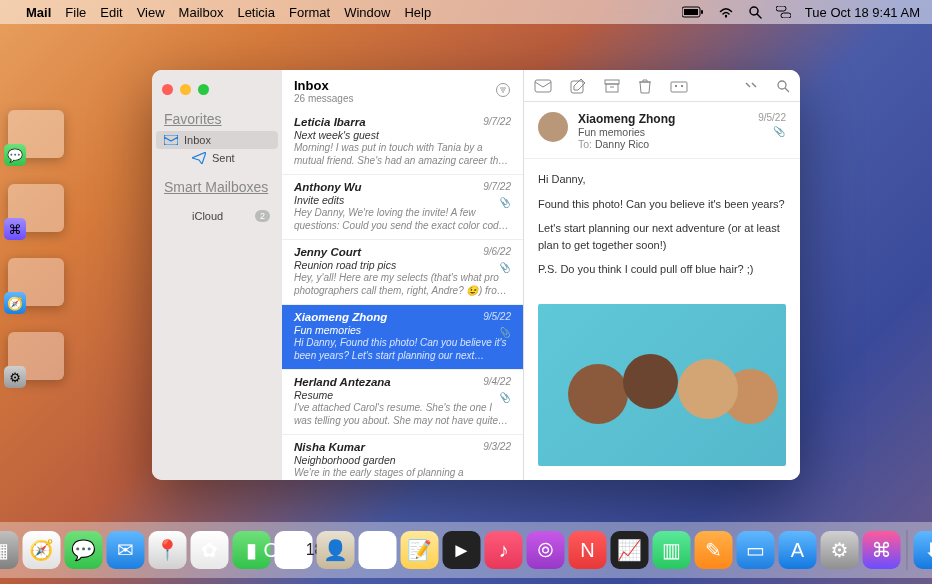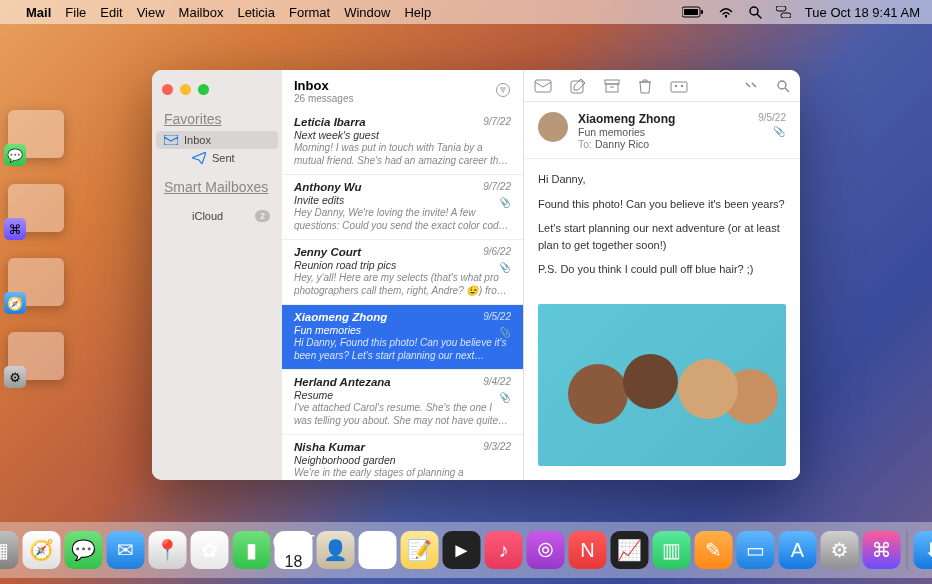--- a/index.html
+++ b/index.html
@@ -166,21 +166,21 @@
 .podcasts{background:linear-gradient(#c858e8,#9838c8);}
 .news{background:linear-gradient(#ff5a5a,#e83838);}
 .stocks{background:#222;}
 .numbers{background:linear-gradient(#5ae89a,#28c860);}
 .keynote{background:linear-gradient(#5fb8ff,#1e7fe0);}
 .pages{background:linear-gradient(#ffb048,#ff8818);}
 .appstore{background:linear-gradient(#5fb8ff,#1478e0);}
 .settings{background:linear-gradient(#d0d0d0,#909090);}
 .shortcuts{background:linear-gradient(#ff5a9a,#6b4eff);}
 .downloads{background:linear-gradient(#5fb8ff,#1478e0);}
-.cal{flex-direction:column;font-size:8px;color:#e8385a;}
+.cal{font-size:8px;color:#e8385a;}
 .cal .dnum{font-size:16px;color:#222;font-weight:500;line-height:1;}
 </style>
 </head>
 <body>
 
 <div class="menubar">
   <span class="apple"></span>
   <span class="app-name">Mail</span>
   <span class="menu-item">File</span>
   <span class="menu-item">Edit</span>

